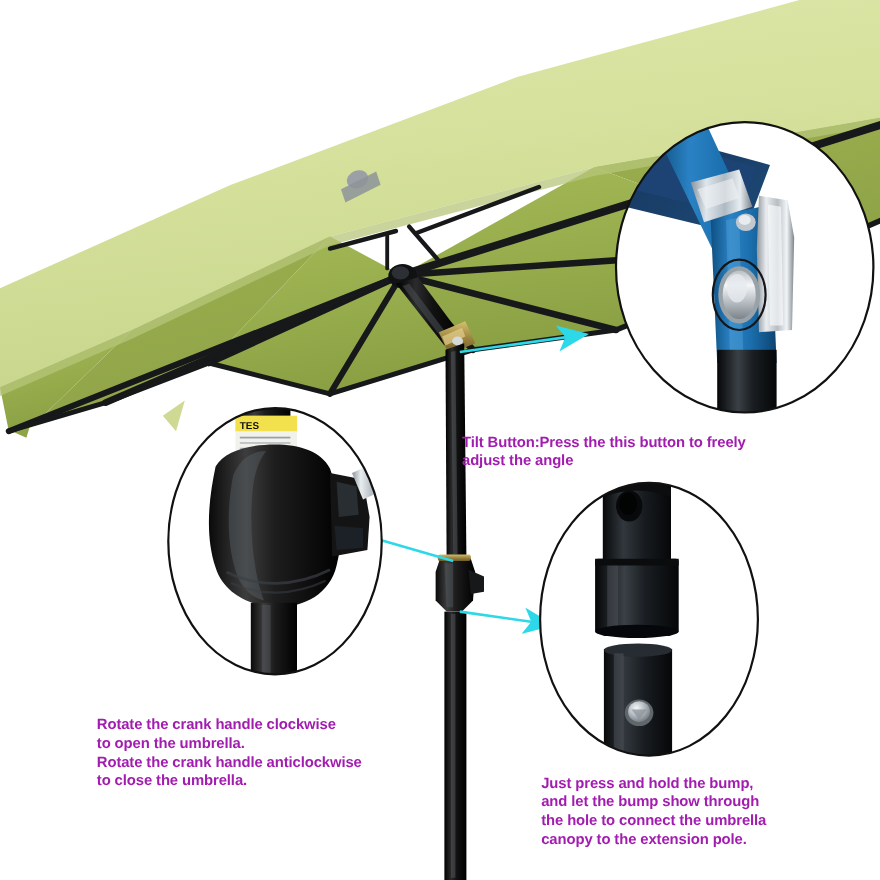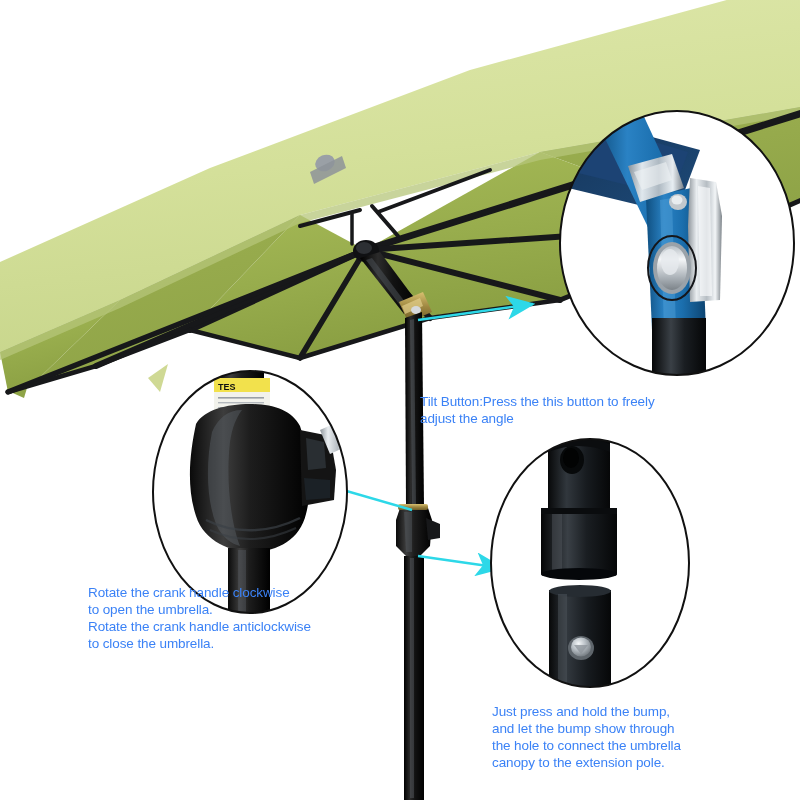--- a/index.html
+++ b/index.html
@@ -8,31 +8,31 @@
     width:800px;height:800px;
     font-family:"Liberation Sans", sans-serif;
     overflow:hidden;
     position:relative;
   }
   #stage{position:relative;width:800px;height:800px;background:#fff;}
   #art{position:absolute;left:0;top:0;width:800px;height:800px;}
 
   .caption{
     position:absolute;
-    color:#3b82f6;
+    color:#a21caf;
     font-family:"Liberation Sans", sans-serif;
-    font-weight:normal;
+    font-weight:bold;
     font-size:13.5px;
     line-height:17px;
     letter-spacing:-0.1px;
     white-space:pre-line;
     margin:0;
   }
   #cap-tilt{left:420px;top:393px;width:345px;}
-  #cap-crank{left:88px;top:584px;width:330px;}
+  #cap-crank{left:88px;top:650px;width:330px;}
   #cap-bump{left:492px;top:703px;width:320px;}
 </style>
 </head>
 <body>
 
 <div id="stage">
 
   <svg id="art" viewBox="0 0 800 800" xmlns="http://www.w3.org/2000/svg">
     <defs>
       <linearGradient id="gCanopyTop" x1="0" y1="0" x2="0.25" y2="1">

